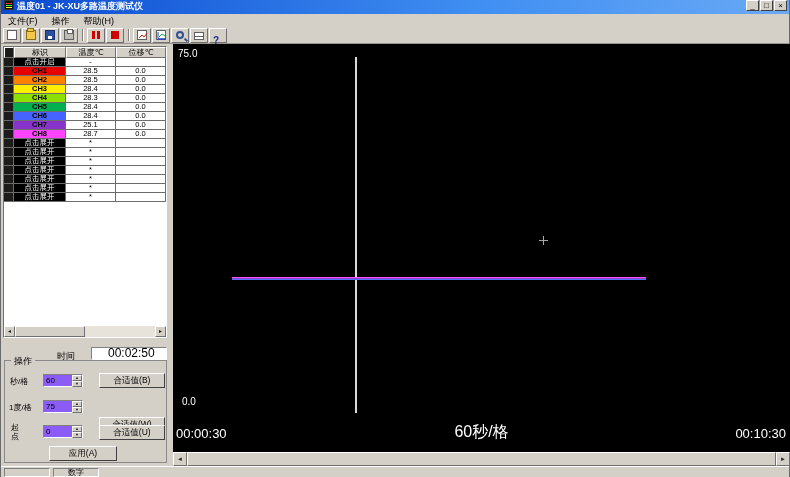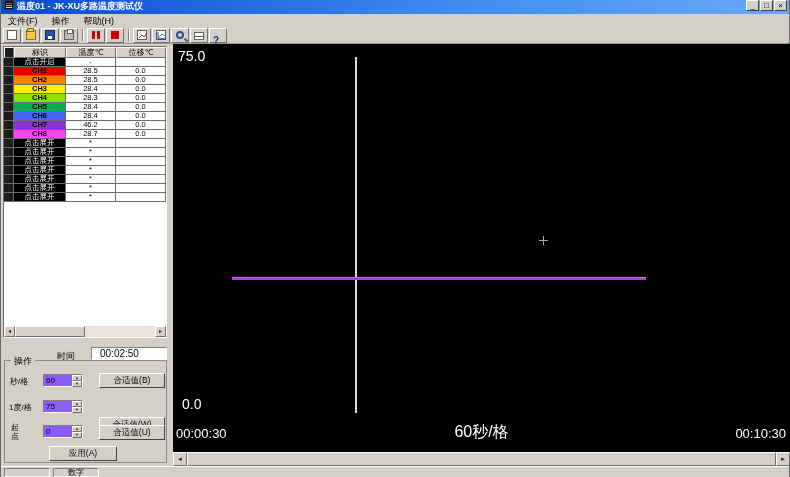--- a/index.html
+++ b/index.html
@@ -57,39 +57,39 @@
   .lab-ch { color:#000; font-weight:bold; }
   .hscroll { position:absolute; left:0; bottom:0; width:162px; height:11px; background:#e7e3db; display:flex; }
   .sb-arrow { width:11px; height:11px; background:#d4d0c8; border:1px solid; border-color:#fff #707070 #707070 #fff;
     font-size:5px; line-height:9px; text-align:center; color:#222; flex:none; }
   .sb-arrow.left::after { content:"◄"; } .sb-arrow.right::after { content:"►"; }
   .sb-track { flex:1; position:relative; }
   .sb-thumb { position:absolute; top:0; height:11px; background:#d4d0c8; border:1px solid; border-color:#fff #707070 #707070 #fff; }
 
   .time-label { position:absolute; left:56px; top:306px; font-size:9px; color:#000; }
   .time-field { position:absolute; left:90px; top:303px; width:76px; height:13px; background:#fff;
-    border:1px solid; border-color:#808080 #fff #fff #808080; font-size:10px; line-height:11px; padding-left:8px; color:#000; }
+    border:1px solid; border-color:#808080 #fff #fff #808080; font-size:12px; line-height:11px; padding-left:16px; color:#000; }
 
   .groupbox { position:absolute; left:3px; top:316px; width:163px; height:103px; border:1px solid #8a8a8a; }
   .gb-legend { position:absolute; top:-6px; left:6px; background:#d4d0c8; padding:0 3px; font-size:9px; color:#000; }
   .gb-label { position:absolute; font-size:8px; color:#000; line-height:1.15; }
   .spinner { position:absolute; width:40px; height:13px; background:#8b5cf6; border:1px solid; border-color:#808080 #fff #fff #808080; display:flex; }
   .spin-val { flex:1; font-size:8px; line-height:11px; padding-left:2px; color:#000; }
   .spin-btns { width:10px; display:flex; flex-direction:column; }
   .spin-up,.spin-dn { flex:1; background:#d4d0c8; border:1px solid; border-color:#fff #707070 #707070 #fff; text-align:center; color:#222; }
   .spin-up::after { content:"▲"; font-size:4px; line-height:4px; display:block; }
   .spin-dn::after { content:"▼"; font-size:4px; line-height:4px; display:block; }
   .btn { position:absolute; background:#d4d0c8; border:1px solid; border-color:#fff #404040 #404040 #fff;
     font-size:8.5px; text-align:center; color:#000; }
   .btn-fit { left:94px; width:66px; height:15px; line-height:13px; }
   .btn-apply { left:44px; top:85px; width:68px; height:15px; line-height:13px; }
 
   
   .chart { position:absolute; left:173px; top:44px; width:617px; height:408px; background:#000; overflow:hidden; }
-  .ylab { position:absolute; color:#fff; font-size:14px; }
+  .ylab { position:absolute; color:#fff; font-size:10px; }
   .xlab { position:absolute; color:#fff; font-size:13px; }
   .xlab-center { position:absolute; color:#ffffff; font-size:16px; left:50%; transform:translateX(-50%); }
   .cursor-line { position:absolute; width:2px; background:#d9d9d9; }
   .trace { position:absolute; height:1px; }
   .mc { position:absolute; background:#a8a8a8; }
 
   .chart-scroll { position:absolute; left:173px; top:452px; width:617px; height:14px; background:#e7e3db; display:flex; }
   .chart-scroll .sb-arrow { width:14px; height:14px; line-height:12px; font-size:6px; }
   .chart-scroll .sb-thumb { height:14px; }
 
@@ -217,21 +217,21 @@
       </div>
       <div class="trow">
         <div class="cell c0"></div>
         <div class="cell c1 lab-ch" style="background: rgb(71, 99, 255);">CH6</div>
         <div class="cell c2">28.4</div>
         <div class="cell c3">0.0</div>
       </div>
       <div class="trow">
         <div class="cell c0"></div>
         <div class="cell c1 lab-ch" style="background: rgb(136, 51, 204);">CH7</div>
-        <div class="cell c2">46.2</div>
+        <div class="cell c2">25.1</div>
         <div class="cell c3">0.0</div>
       </div>
       <div class="trow">
         <div class="cell c0"></div>
         <div class="cell c1 lab-ch" style="background: rgb(255, 68, 255);">CH8</div>
         <div class="cell c2">28.7</div>
         <div class="cell c3">0.0</div>
       </div>
 
       <div class="trow">

